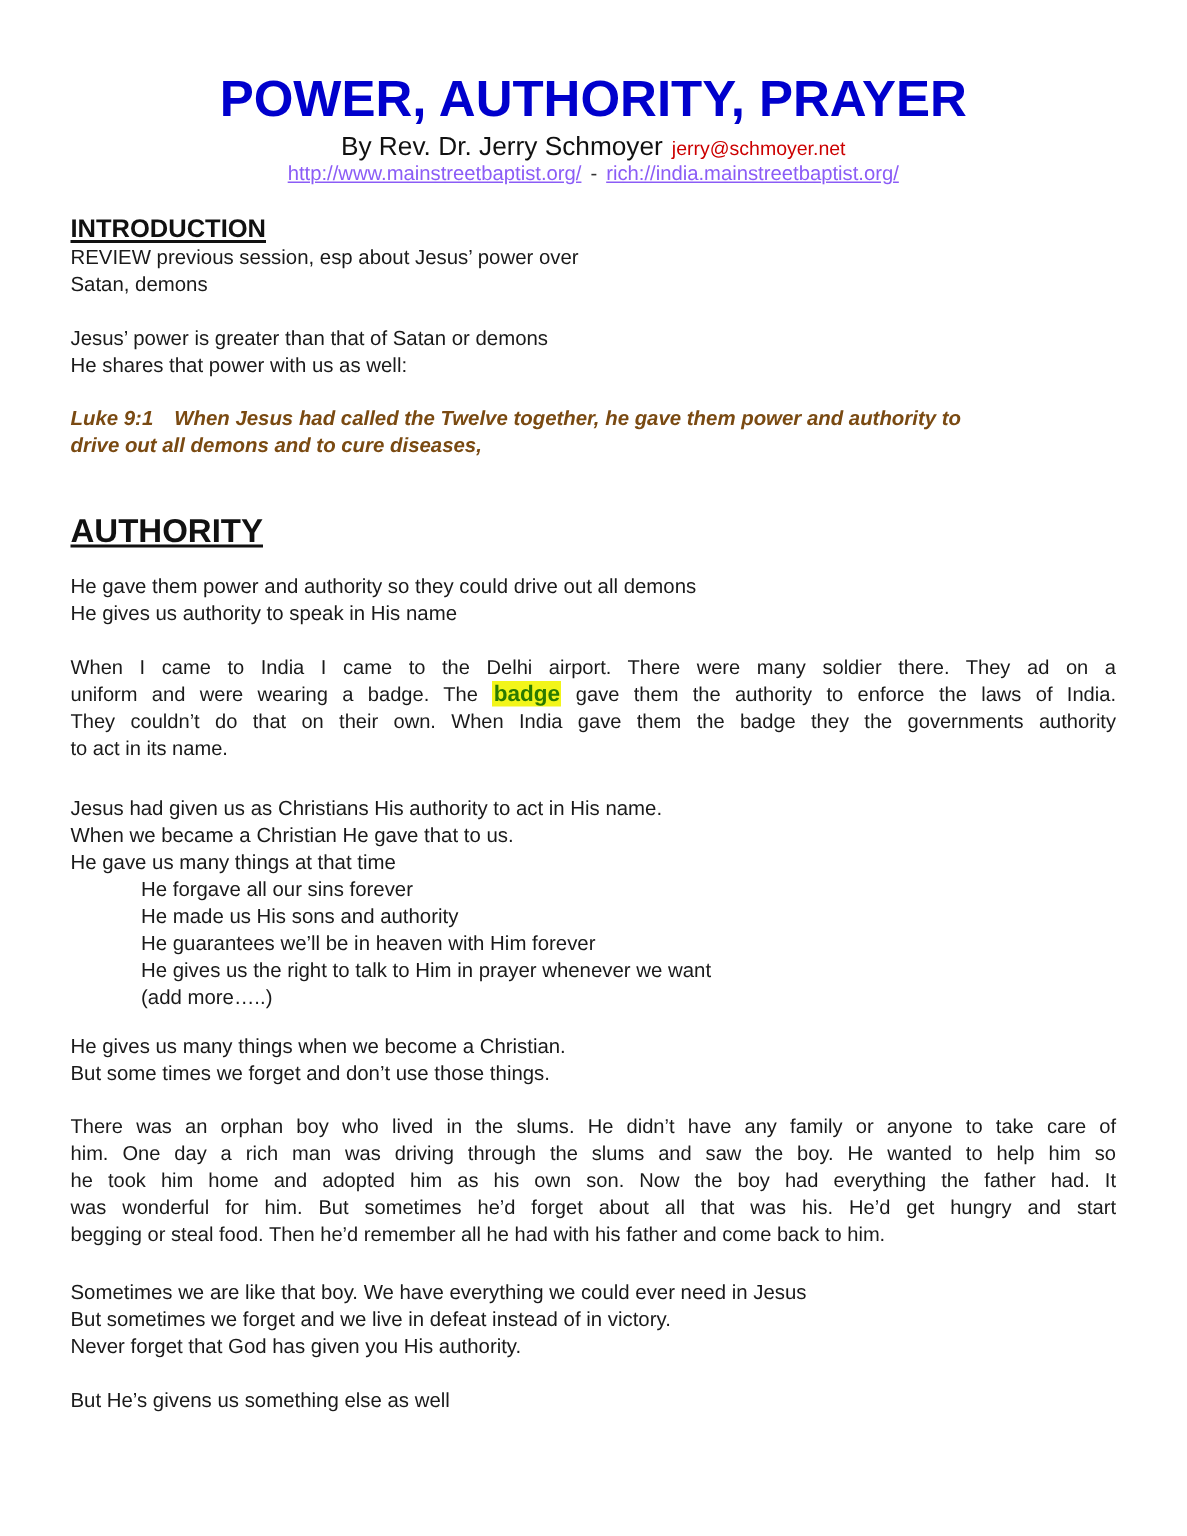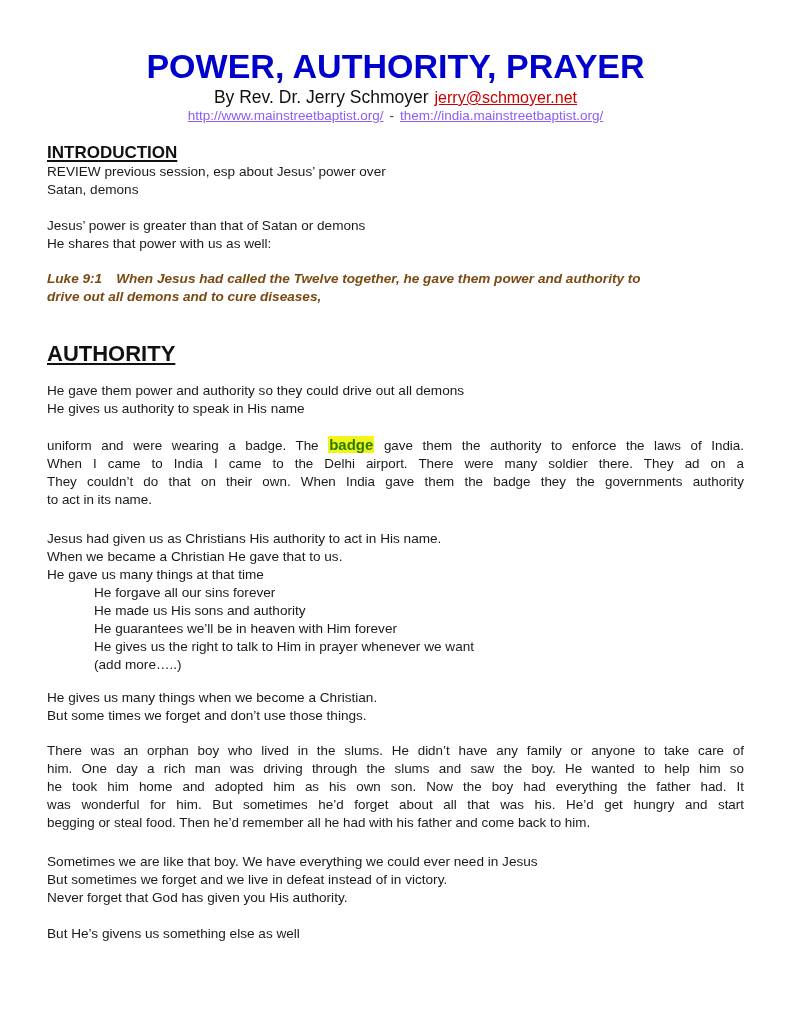--- a/index.html
+++ b/index.html
@@ -1,21 +1,21 @@
 <!DOCTYPE html>
 <html><head>
   <meta charset="utf-8">
   <style>
     html, body { margin: 0; padding: 0; background: #ffffff; }
     body { width: 791px; height: 1024px; position: relative; overflow: hidden; font-family: "Liberation Sans", sans-serif; color: #1a1a1a; }
     .page { position: absolute; left: 47px; top: 0; width: 697px; }
     .title { position: absolute; left: 0; top: 46px; width: 697px; text-align: center; font-family: "Liberation Sans", sans-serif; font-weight: bold; font-size: 34px; line-height: 40px; color: #0000cc; letter-spacing: 0px; }
     .title span { text-decoration-thickness: 3px; text-underline-offset: 3px; }
     .byline { position: absolute; left: 0; top: 87px; width: 697px; text-align: center; font-size: 17.5px; line-height: 20px; color: #111; }
-    .byline .email { color: #cc0000; font-size: 16px; text-decoration: underline; margin-left: 6px; }
+    .byline .email { color: #cc0000; font-size: 13px; margin-left: 6px; }
     .links { position: absolute; left: 0; top: 107px; width: 697px; text-align: center; font-size: 13.5px; line-height: 17px; color: #cc0000; }
     .links a { color: #8b5cf6; text-decoration: underline; }
     .links .sep { color: #333; margin: 0 6px; }
     .h1 { position: absolute; left: 0; font-weight: bold; color: #111; text-decoration: underline; text-decoration-thickness: 2px; text-underline-offset: 2px; }
     .h-intro { top: 143px; font-size: 17px; line-height: 20px; }
     .h-auth { top: 341px; font-size: 22px; line-height: 26px; }
     .p { position: absolute; left: 0; width: 697px; font-size: 13.6px; line-height: 18px; color: #1a1a1a; }
     .p div { white-space: nowrap; }
     .j { text-align: justify; text-align-last: left; white-space: normal; }
     .j div { white-space: normal; text-align: justify; text-align-last: justify; }
@@ -35,21 +35,21 @@
     <span>POWER,</span>
     <span>AUTHORITY,</span>
     <span>PRAYER</span>
   </div>
 
   <div class="byline">
     <span>By Rev. Dr. Jerry Schmoyer</span><a class="email">jerry@schmoyer.net</a>
   </div>
 
   <div class="links">
-    <a>http://www.mainstreetbaptist.org/</a><span class="sep">-</span><a>them://india.mainstreetbaptist.org/</a>
+    <a>http://www.mainstreetbaptist.org/</a><span class="sep">-</span><a>rich://india.mainstreetbaptist.org/</a>
   </div>
 
   <div class="h1 h-intro">INTRODUCTION</div>
 
   <div class="p" style="top:163px;">
     <div>REVIEW previous session, esp about Jesus’ power over</div>
     <div>Satan, demons</div>
   </div>
 
   <div class="p" style="top:217px;">
@@ -63,22 +63,22 @@
   </div>
 
   <div class="h1 h-auth">AUTHORITY</div>
 
   <div class="p" style="top:382px;">
     <div>He gave them power and authority so they could drive out all demons</div>
     <div>He gives us authority to speak in His name</div>
   </div>
 
   <div class="p j" style="top:436px; font-size:13.4px;">
+    <div>When I came to India I came to the Delhi airport.  There were many soldier there.  They ad on a</div>
     <div><span>uniform and were wearing a badge.  The </span><span class="hl">badge</span><span> gave them the authority to enforce the laws of India.</span></div>
-    <div>When I came to India I came to the Delhi airport.  There were many soldier there.  They ad on a</div>
     <div>They couldn’t do that on their own.  When India gave them the badge they the governments authority</div>
     <div class="last">to act in its name.</div>
   </div>
 
   <div class="p" style="top:530px;">
     <div>Jesus had given us as Christians His authority to act in His name.</div>
     <div>When we became a Christian He gave that to us.</div>
     <div>He gave us many things at that time</div>
     <div class="indent">He forgave all our sins forever</div>
     <div class="indent">He made us His sons and authority</div>

